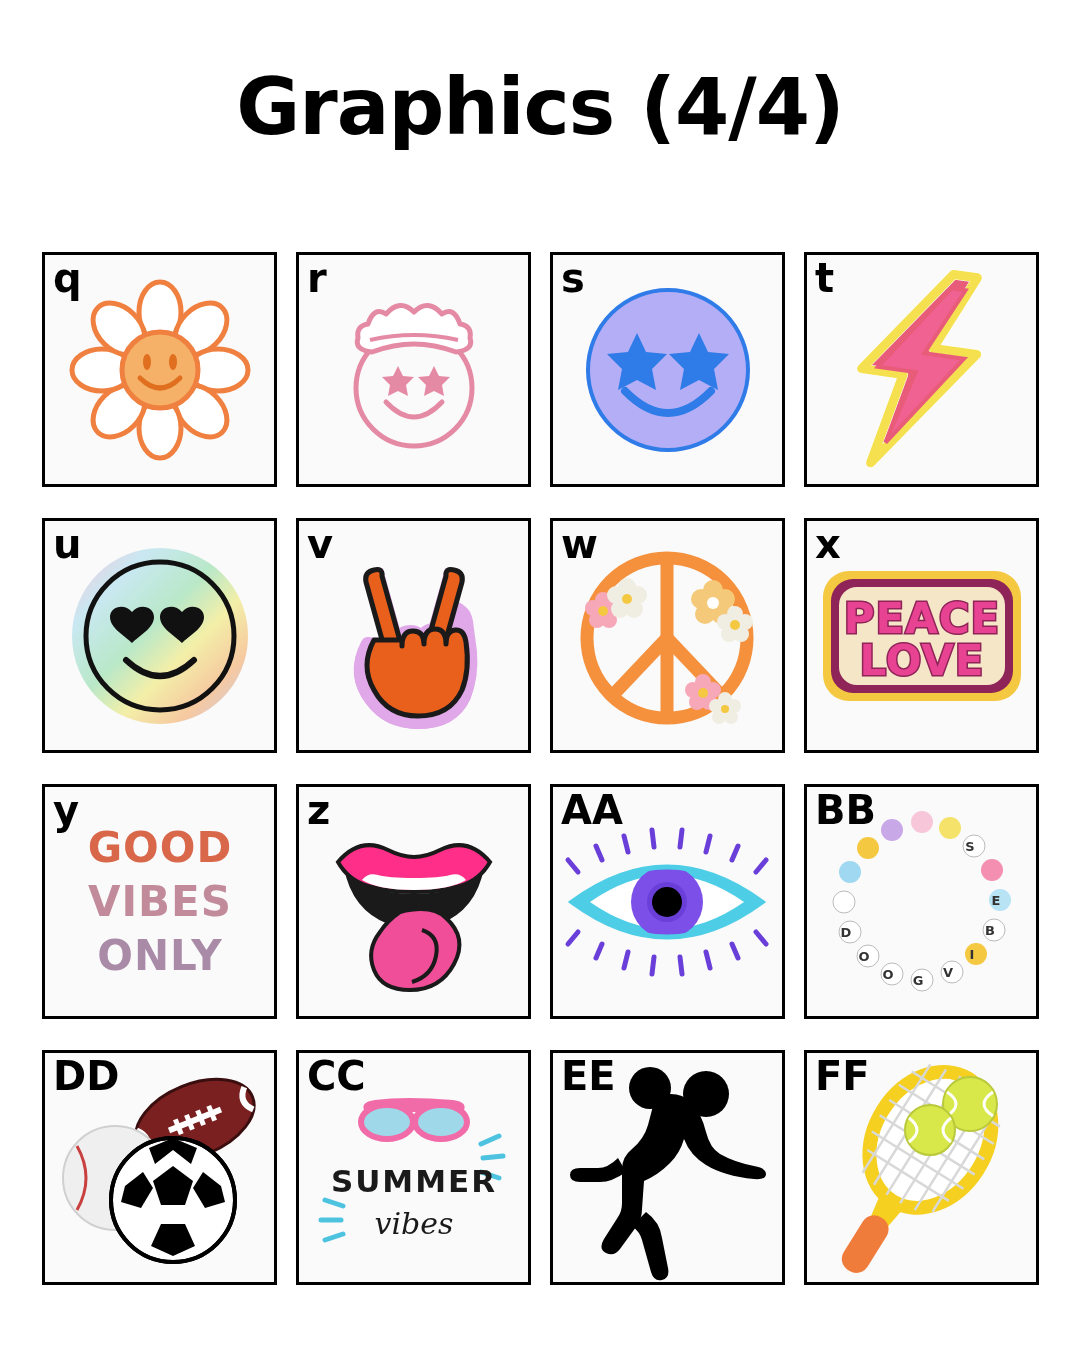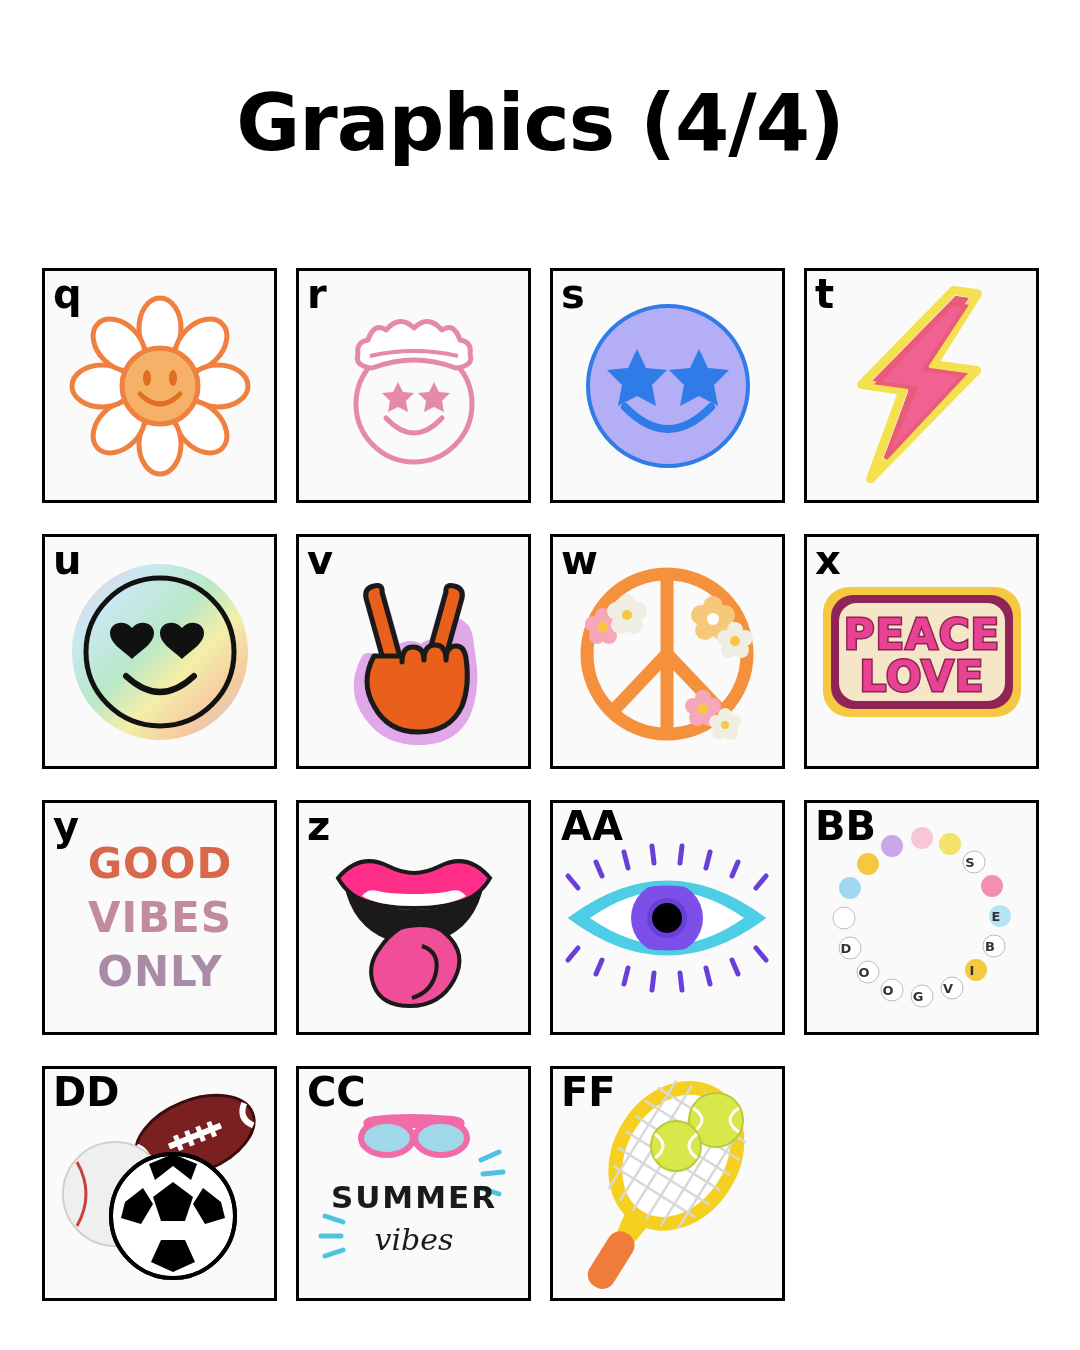--- a/index.html
+++ b/index.html
@@ -18,21 +18,21 @@
     height: 1350px;
     position: relative;
     box-sizing: border-box;
   }
   .title {
     text-align: center;
     font-size: 78px;
     font-weight: bold;
     letter-spacing: -1px;
     color: #000000;
-    margin: 16px;
+    margin: 0;
     padding-top: 62px;
     font-family: "DejaVu Sans", sans-serif;
   }
   .grid {
     position: absolute;
     top: 252px;
     left: 42px;
     width: 996px;
     display: grid;
     grid-template-columns: repeat(4, 235px);
@@ -410,20 +410,34 @@
             <line x1="34" y1="128" x2="16" y2="122"></line>
               <line x1="32" y1="142" x2="12" y2="142"></line>
               <line x1="34" y1="156" x2="16" y2="162"></line>
           </g>
           <text x="105" y="114" text-anchor="middle" class="cap" font-size="31" fill="#1A1A1A" letter-spacing="2">SUMMER</text>
           <text x="105" y="156" text-anchor="middle" font-family="DejaVu Serif, serif" font-style="italic" font-size="30" fill="#1A1A1A">vibes</text>
         </svg>
       </div>
     </div>
 
+    <div class="cell">
+      <span class="cell-label">EE</span>
+      <div class="art">
+        <svg width="215" height="215" viewBox="0 0 215 215">
+          <g fill="#000000">
+            <circle cx="90" cy="28" r="21"></circle>
+            <path d="M96 36 q24 -6 34 6 q12 12 16 30 q4 16 14 22 q14 8 34 12 q12 2 12 8 q0 6 -12 5 q-30 -3 -48 -14 q-16 -10 -22 -26 q-4 14 -14 24 q-12 12 -26 18 l-2 28 q0 10 -6 18 l-16 22 q-6 8 -14 4 q-8 -4 -2 -14 l14 -22 q4 -6 4 -14 l0 -34 q0 -12 10 -20 q12 -10 16 -24 q4 -16 8 -29 z"></path>
+            <path d="M66 112 q-14 10 -26 10 l-20 0 q-10 0 -10 -7 q0 -7 10 -7 l18 0 q10 0 20 -10 z"></path>
+            <path d="M86 152 q14 10 16 26 l6 30 q2 10 -6 12 q-8 2 -11 -8 l-9 -32 q-2 -8 -10 -14 z"></path>
+            <circle cx="146" cy="34" r="23"></circle>
+          </g>
+        </svg>
+      </div>
+    </div>
 
     <div class="cell">
       <span class="cell-label">FF</span>
       <div class="art">
         <svg width="215" height="215" viewBox="0 0 215 215">
           <g transform="rotate(32 110 90)">
             <ellipse cx="110" cy="78" rx="56" ry="72" fill="#ffffff" stroke="#F5D020" stroke-width="14"></ellipse>
             <g stroke="#d8d8d8" stroke-width="2.5">
               <line x1="70" y1="14" x2="70" y2="142"></line>
                 <line x1="86" y1="10" x2="86" y2="146"></line>

